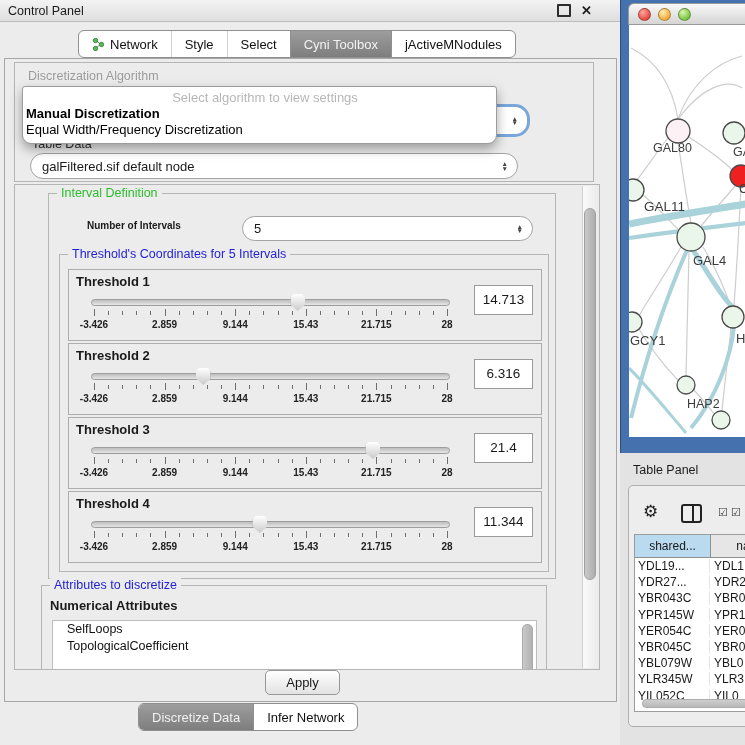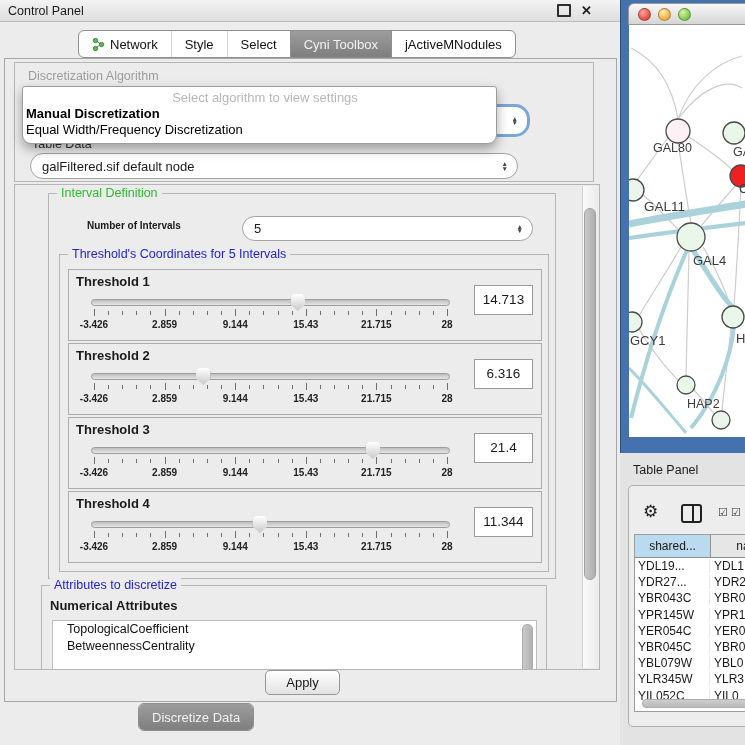--- a/index.html
+++ b/index.html
@@ -382,36 +382,39 @@
             <div class="value-box">11.344</div>
           </div>
         </div>
       </div>
 
       <div class="panelbox" id="attributes-group">
         <span class="legend blue">Attributes to discretize</span>
         <span class="abs" id="num-attr-label">Numerical Attributes</span>
         <div id="attr-list">
           <div id="attr-vthumb"></div>
+        <div class="attr-item">SelfLoops</div>
             <div class="attr-item">TopologicalCoefficient</div>
-            <div class="attr-item">BetweennessCentrality</div>
           </div>
       </div>
 
       <div class="v-scrollbar">
         <div class="v-thumb" id="main-vthumb"></div>
       </div>
     </div>
 
     <div class="push-btn" id="apply-btn">Apply</div>
   </div>
 
   <div class="tabgroup" id="bottom-tabs">
     <div class="tab sel">
         <span>Discretize Data</span>
+      </div>
+    <div class="tab">
+        <span>Infer Network</span>
       </div>
   </div>
 </div>
 
 <div id="network-window">
   <div class="mac-titlebar">
     <div class="lights">
       <div class="light red"></div>
       <div class="light yellow"></div>
       <div class="light green"></div>

